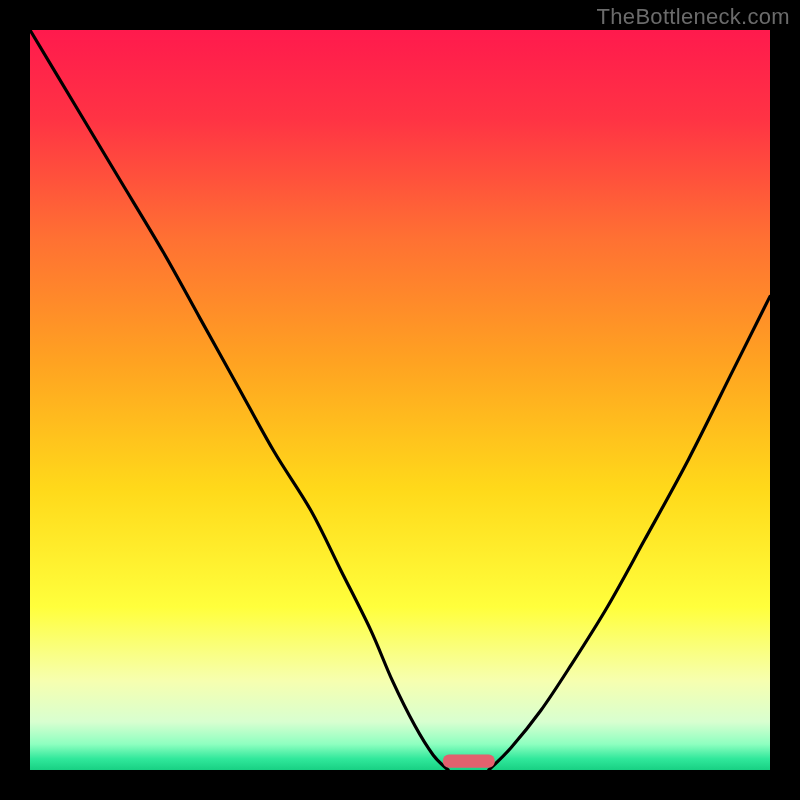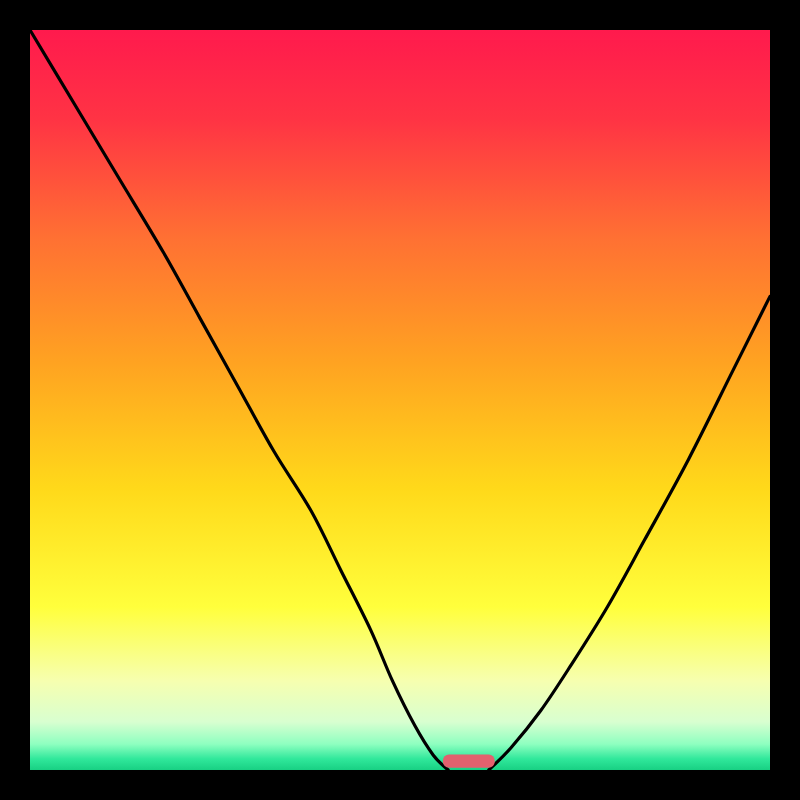--- a/index.html
+++ b/index.html
@@ -28,20 +28,21 @@
     z-index: 10;
   }
   svg {
     display: block;
   }
 </style>
 </head>
 <body>
 
 <div class="frame">
+  <div class="watermark">TheBottleneck.com</div>
 
   <svg id="plot" width="800" height="800" viewBox="0 0 800 800">
     <defs>
       <linearGradient id="bg-grad" x1="0" y1="0" x2="0" y2="1">
           <stop offset="0.00%" stop-color="#ff1a4d"></stop>
           <stop offset="12.00%" stop-color="#ff3344"></stop>
           <stop offset="28.00%" stop-color="#ff7033"></stop>
           <stop offset="45.00%" stop-color="#ffa321"></stop>
           <stop offset="62.00%" stop-color="#ffd91a"></stop>
           <stop offset="78.00%" stop-color="#ffff3c"></stop>

